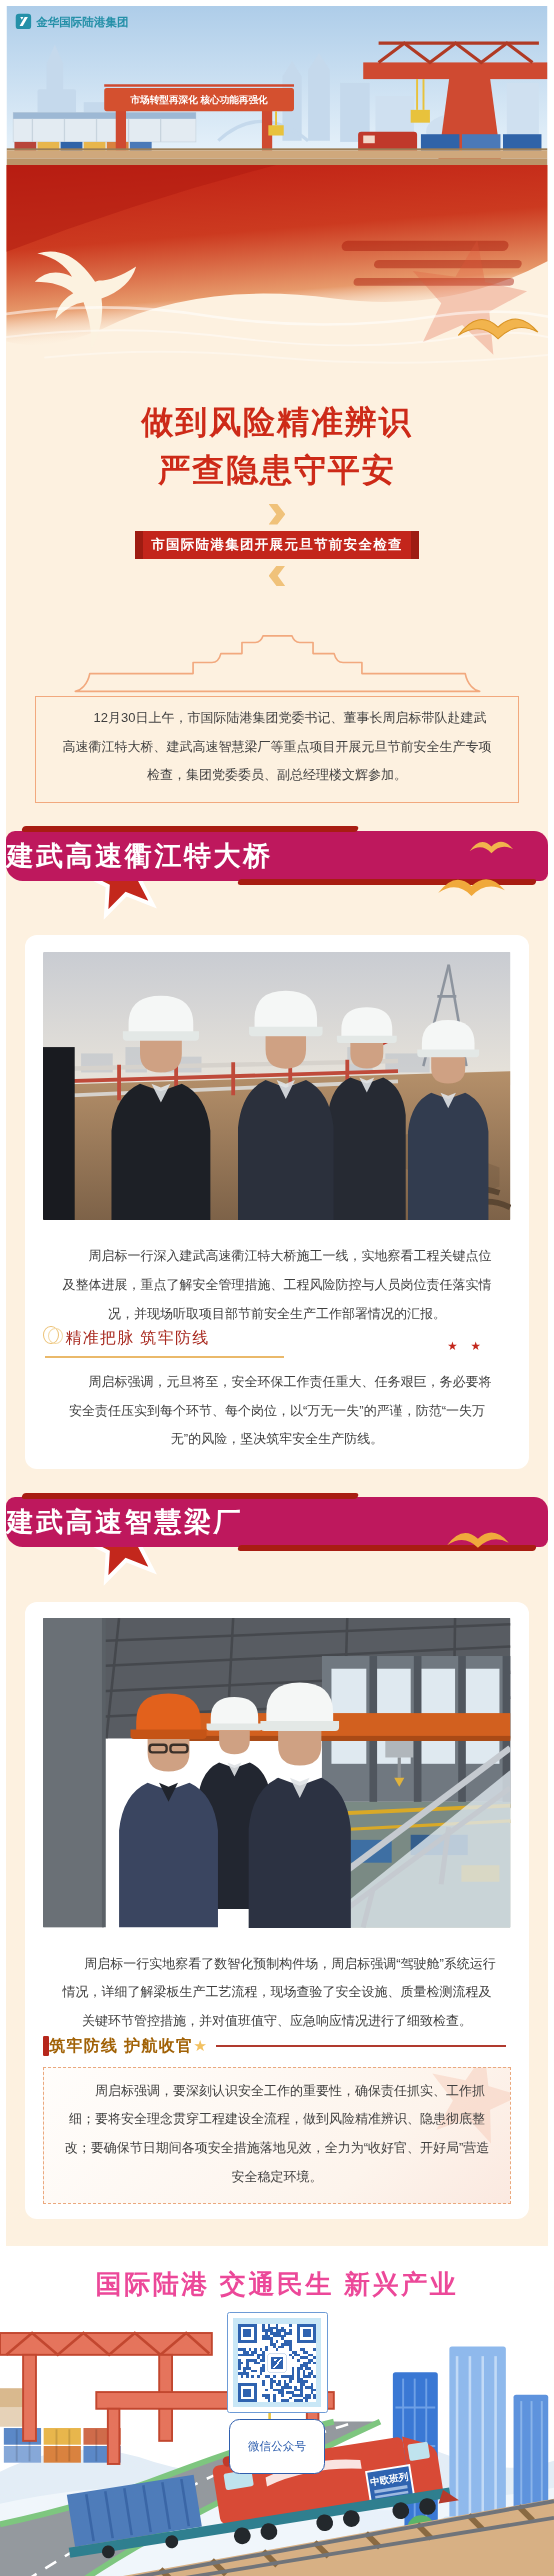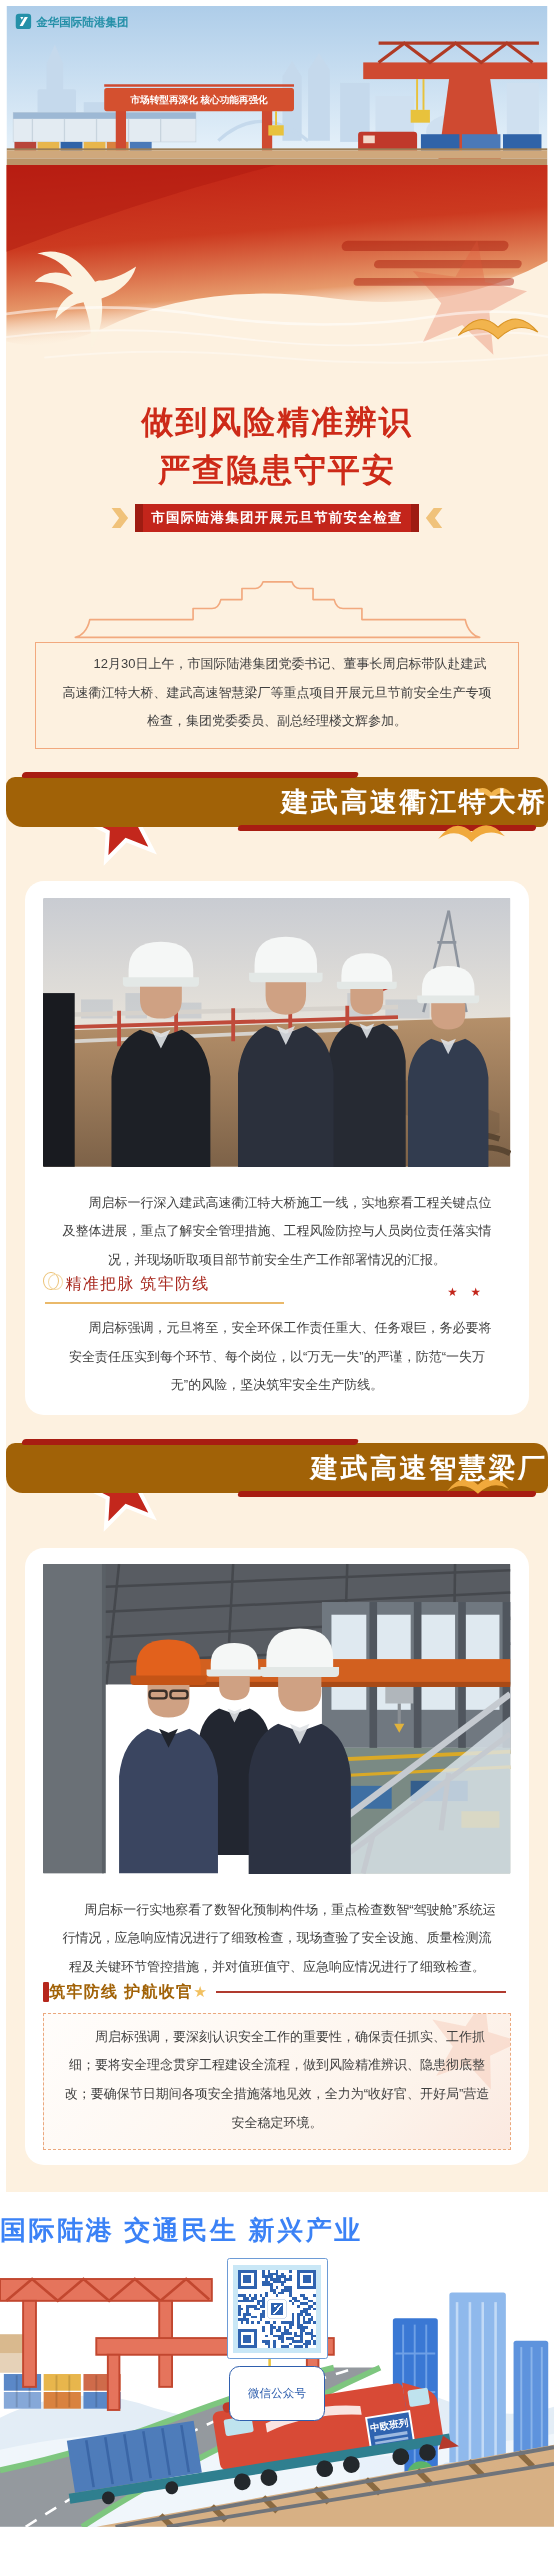--- a/index.html
+++ b/index.html
@@ -8,45 +8,45 @@
   .band{margin:6.4px 6.4px 0;position:relative;}
   
   .top-banner{display:block;width:542px;height:159px;}
   
   .cream{background:#fdf1e0;padding-bottom:27px;}
   .hero{position:relative;height:231px;}
   .hero svg{display:block;width:542px;height:231px;}
   .page-title{margin:1.3px 0 0;text-align:center;font-size:32px;line-height:1.5;font-weight:bold;
     color:#cd2a18;letter-spacing:1.9px;}
   
-  .ribbon-row{display:flex;justify-content:center;align-items:center;margin-top:10.3px;gap:6.4px;}
+  .ribbon-row{display:flex;justify-content:center;align-items:center;margin-top:10.3px;gap:6.4px;flex-direction:column;}
   .chev{width:16.7px;height:20.6px;background:#f0c27a;}
   .chev.l{clip-path:polygon(0 0,52% 0,100% 50%,52% 100%,0 100%,46% 50%);}
   .chev.r{clip-path:polygon(100% 0,48% 0,0 50%,48% 100%,100% 100%,54% 50%);}
   .ribbon{background:linear-gradient(90deg,#9e1c12 0 8.4px,#c3251b 8.4px calc(100% - 8.4px),#9e1c12 calc(100% - 8.4px));
     color:#fff;font-size:13.5px;font-weight:bold;letter-spacing:1.3px;padding:5.1px 16.7px;}
   
   .gate-wrap{margin-top:41px;}
   .gate-roof{display:block;margin:0 auto -2.6px;position:relative;z-index:2;}
   .intro-box{margin:0 29px;border:1.9px solid #f2a97e;padding:7.7px 26px 11.6px;position:relative;z-index:1;}
   .body-text{font-size:13px;line-height:2.2;color:#3f3f3f;text-indent:2em;margin:0;text-align:center;}
   
   .sec-head{position:relative;height:98px;margin-top:28px;}
   .sec-star{position:absolute;left:76px;top:0;}
-  .brush{position:relative;margin:31px 62px 0 228;height:50px;background:#a16207;
-    border-radius:9px 14px 7.7px 16.7px;display:flex;align-items:center;justify-content:flex-end;
-    box-shadow:0 0 0 0 #c3281d;padding-left:8px;}
+  .brush{position:relative;margin:31px 62px 0 228;height:50px;background:#be185d;
+    border-radius:9px 14px 7.7px 16.7px;display:flex;align-items:center;justify-content:flex-start;
+    box-shadow:0 0 0 0 #c3281d;}
   .brush:before{content:"";position:absolute;left:15.4px;top:-4.5px;width:62%;height:6.4px;background:#a81d12;
     border-radius:3.9px;transform:skewX(-18deg);}
   .brush:after{content:"";position:absolute;right:11.6px;bottom:-3.9px;width:55%;height:5.8px;background:#a81d12;
     border-radius:3.9px;transform:skewX(-14deg);}
   .brush span{font-size:27px;font-weight:bold;color:#fff;letter-spacing:2.6px;position:relative;z-index:2;}
   .sec-birds{position:absolute;right:29.6px;top:1.3px;}
   
-  .card{background:#fff;border-radius:19px;margin:6.4px 19px 0;padding:16.7px 18px 15.4px;}
+  .card{background:#fff;border-radius:12px;margin:6.4px 19px 0;padding:16.7px 18px 15.4px;}
   .photo{display:block;width:100%;border-radius:1.3px;}
   .para{margin:22px 13px 0;}
   
   .sub1{position:relative;margin:22px 0 0 36;height:36px;}
   .ring{position:absolute;left:0;top:-2.6px;width:14px;height:16.7px;border:1.9px solid #ecc277;border-radius:50%;}
   .ring:after{content:"";position:absolute;left:3.2px;top:1.3px;width:13px;height:14px;border:1.3px solid #f3d9a6;border-radius:50%;}
   .sub1-text{position:absolute;left:22px;top:0;font-size:16px;font-weight:normal;color:#a8291f;letter-spacing:1.3px;}
   .sub1-line{position:absolute;left:1.3px;top:28px;width:239px;height:1.9px;background:#eab96a;}
   .sub1-stars{position:absolute;right:16.7px;top:10.3px;color:#c3271c;font-size:11.6px;letter-spacing:13px;}
   
@@ -55,22 +55,22 @@
   .sub2-text{margin:0 6.4px 0 15;font-size:16px;font-weight:bold;color:#a16207;letter-spacing:1.3px;}
   .sub2-star{color:#f2c161;font-size:15.4px;margin-right:9px;}
   .sub2-line{flex:1;height:1.3px;background:#b03a2e;margin-right:5.1px;}
   
   .hl-box{margin-top:10.3px;border:1.3px dashed #eba87d;padding:9px 18px 11.6px;position:relative;overflow:hidden;
     background:linear-gradient(135deg,#fffdfb 0%,#fdf4ec 70%,#fbe9e0 100%);}
   .hl-star{position:absolute;right:-11.6px;top:-16.7px;opacity:.45;}
   .hl-box p{position:relative;z-index:1;}
   
   .footer{position:relative;height:335px;background:#fff;overflow:hidden;}
-  .f-slogan{position:relative;z-index:2;margin:0;padding-top:20.6px;text-align:left;
-    font-size:26px;font-weight:bold;color:#3b82f6;letter-spacing:2.6px;}
+  .f-slogan{position:relative;z-index:2;margin:0;padding-top:20.6px;text-align:center;
+    font-size:26px;font-weight:bold;color:#ec4899;letter-spacing:2.6px;}
   .qr-wrap{position:relative;z-index:2;width:109px;margin:10.3px auto 0;text-align:center;}
   .qr-box{width:99px;height:99px;margin:0 auto;background:#fff;border:1.3px solid #6d9bd6;border-radius:2.6px;
     display:flex;align-items:center;justify-content:center;}
   .qr-frame{background:#c9e7f6;padding:5.1px;line-height:0;}
   .pill{display:inline-block;margin-top:6.4px;padding:19px 18px;border:1.3px solid #2f5fae;border-radius:10.3px;
     color:#2f5fae;font-size:11.6px;background:#fff;}
   .f-illus{position:absolute;left:0;bottom:0;z-index:1;}
 </style>
 </head>
 <body>
@@ -379,21 +379,21 @@
               <path d="M38 54 h44 v14 Q82 88 60 88 Q38 88 38 68 Z" fill="#cfa183"></path>
               <rect x="40" y="60" width="18" height="8" rx="3" fill="none" stroke="#3a2f28" stroke-width="2.5"></rect>
               <rect x="62" y="60" width="18" height="8" rx="3" fill="none" stroke="#3a2f28" stroke-width="2.5"></rect>
               <path d="M8 150 Q12 112 38 100 L60 108 L82 100 Q108 112 112 150 L112 252 H8 Z" fill="#3a4560"></path>
               <path d="M50 100 L60 120 L70 100 L60 104 Z" fill="#20242d"></path>
             </g>
             <use href="#wkA" transform="translate(312,92) scale(1.55,1.6)" style="color:#2c3242"></use>
           </g>
         </svg>
 
-        <p class="body-text para">周启标一行实地察看了数智化预制构件场，重点检查数智“驾驶舱”系统运行情况，应急响应情况进行了细致检查，现场查验了安全设施、质量检测流程及关键环节管控措施，并对值班值守、应急响应情况进行了细致检查。</p>
+        <p class="body-text para">周启标一行实地察看了数智化预制构件场，周启标强调“驾驶舱”系统运行情况，详细了解梁板生产工艺流程，现场查验了安全设施、质量检测流程及关键环节管控措施，并对值班值守、应急响应情况进行了细致检查。</p>
 
         <div class="sub2">
           <span class="sub2-bar"></span>
           <span class="sub2-text">筑牢防线 护航收官</span>
           <span class="sub2-star">★</span>
           <span class="sub2-line"></span>
         </div>
 
         <div class="hl-box">
           <svg class="hl-star" width="96" height="96" viewBox="0 0 100 100">

